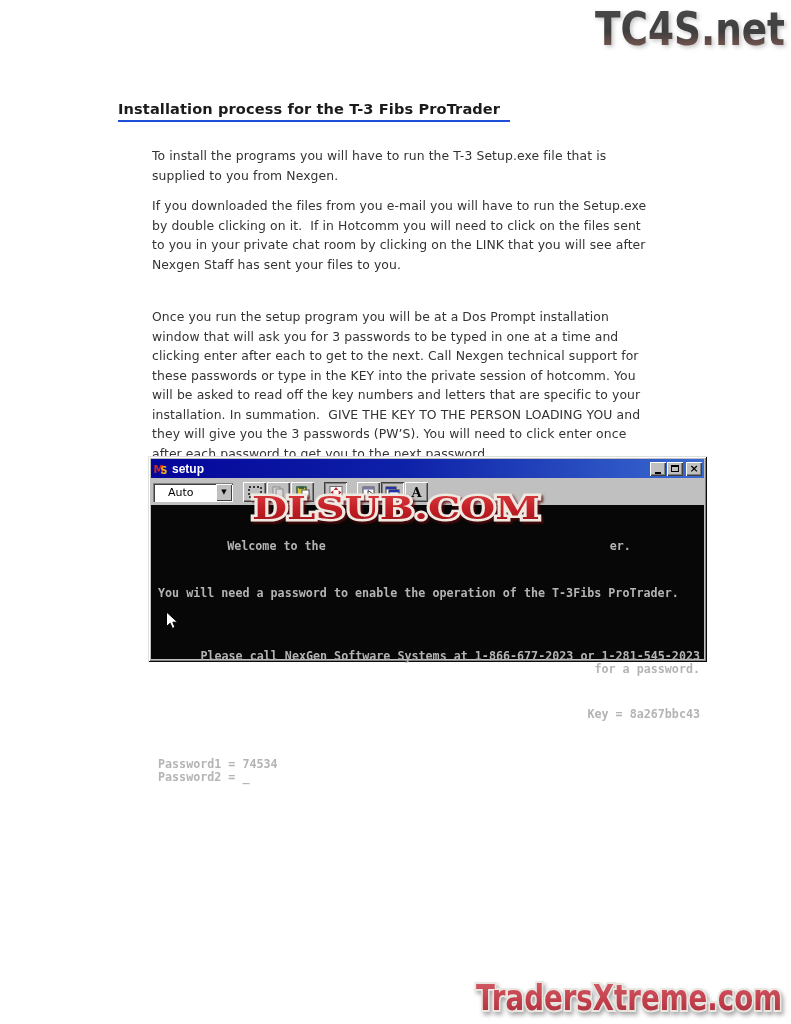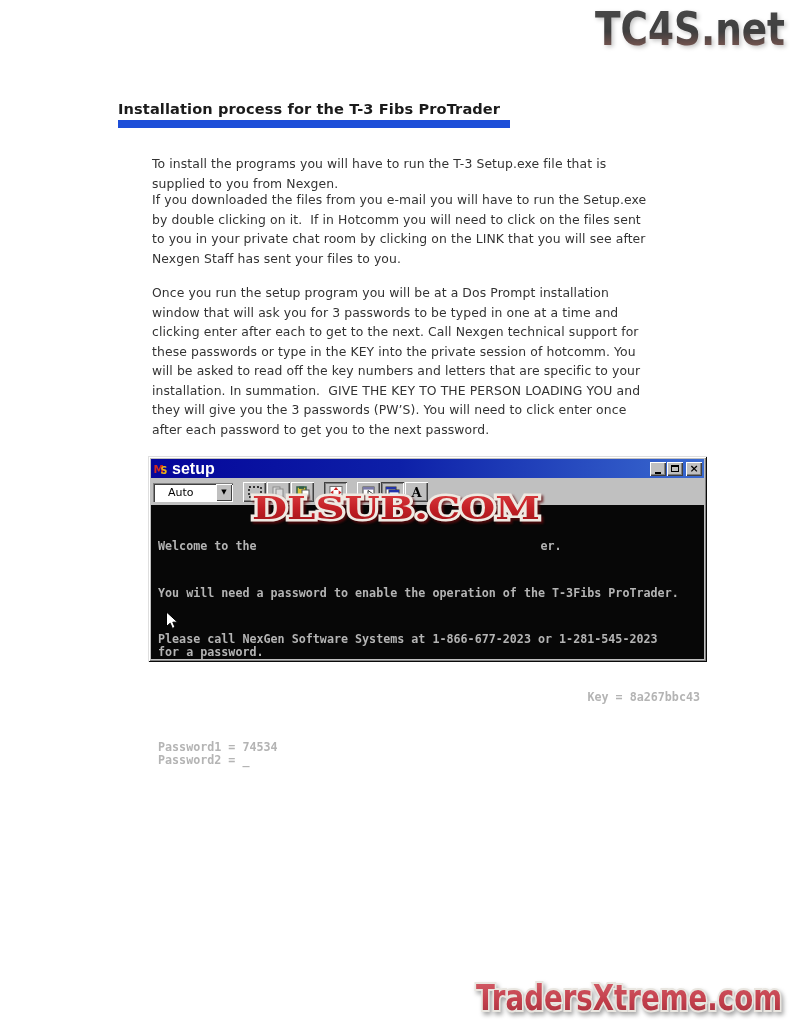--- a/index.html
+++ b/index.html
@@ -1,32 +1,32 @@
 <!DOCTYPE html>
 <html><head>
 <meta charset="utf-8">
 <style>
   html,body{margin:0;padding:0;background:#ffffff;}
   .page{position:relative;width:791px;height:1024px;background:#ffffff;overflow:hidden;
         font-family:"DejaVu Sans",sans-serif;}
 
   
   .heading{position:absolute;left:118px;top:90px;font-size:14.6px;font-weight:bold;color:#1b1b1b;
-           letter-spacing:.1px;border-bottom:8px solid #1d4ed8;padding:0 10px 3px 0;}
+           letter-spacing:.1px;border-bottom:2px solid #1d4ed8;padding:0 10px 3px 0;}
   .par{position:absolute;left:152px;font-size:12.4px;line-height:19.5px;color:#333;
        white-space:pre-wrap;letter-spacing:.1px;}
-  .p1{top:142px}.p2{top:178px}.p3{top:271px}.p4{top:703px}
+  .p1{top:134px}.p2{top:184px}.p3{top:295px}.p4{top:703px}
 
   
   .dos-window{position:absolute;left:148px;top:456px;width:559px;height:206px;background:#c0c0c0;
     box-sizing:border-box;padding:3px;
     box-shadow:inset 1px 1px 0 #dfdfdf,inset -1px -1px 0 #0a0a0a,inset 2px 2px 0 #ffffff,inset -2px -2px 0 #808080;}
   .titlebar{height:19px;background:linear-gradient(90deg,#05069a 0%,#0d20a8 45%,#3a6ad0 100%);
     display:flex;align-items:center;padding:0 2px;}
-  .title-text{color:#fff;font-weight:bold;font-size:16px;margin-left:4px;flex:1;
+  .title-text{color:#fff;font-weight:bold;font-size:12px;margin-left:4px;flex:1;
     font-family:"Liberation Sans",sans-serif;}
   .win-btn{width:16px;height:14px;background:#c0c0c0;margin-left:1px;display:flex;align-items:center;
     justify-content:center;box-shadow:inset 1px 1px 0 #ffffff,inset -1px -1px 0 #404040,inset -2px -2px 0 #808080;}
   .win-btn.close{margin-left:3px;}
   .glyph-min{width:6px;height:8px;border-bottom:2px solid #000;}
   .glyph-max{width:8px;height:7px;border:1px solid #000;border-top:2px solid #000;box-sizing:border-box;}
   .glyph-close{font-size:11px;font-weight:bold;color:#000;line-height:1;margin-top:-1px;}
 
   .toolbar{height:24px;display:flex;align-items:center;padding:2px 0 0 2px;}
   .combo{width:80px;height:19px;background:#fff;position:relative;display:flex;align-items:center;
@@ -37,24 +37,24 @@
     box-shadow:inset 1px 1px 0 #fff,inset -1px -1px 0 #404040;}
   .tb-group{display:flex;margin-left:9px;}
   .tb-btn{width:23px;height:20px;background:#c0c0c0;display:flex;align-items:center;justify-content:center;
     margin-left:1px;box-shadow:inset 1px 1px 0 #fff,inset -1px -1px 0 #404040,inset -2px -2px 0 #808080;}
   .tb-btn.pressed{box-shadow:inset 1px 1px 0 #404040,inset -1px -1px 0 #fff,inset 2px 2px 0 #808080;}
   .font-glyph{font-weight:bold;font-size:13px;color:#000;font-family:"DejaVu Serif",serif;}
 
   .console{position:relative;height:154px;background:#070707;margin-top:1px;box-sizing:border-box;
     padding:9px 4px 0 7px;font-family:"DejaVu Sans Mono",monospace;font-weight:bold;
     font-size:11.7px;line-height:13px;color:#b4b4b4;white-space:pre-wrap;}
-  .cg1{margin-bottom:8px;display:flex;}
+  .cg1{margin-bottom:8px;display:flex;justify-content:center;}
   .cg1 .gap{display:inline-block;width:284px;}
-  .cg2{margin-bottom:7px;}
-  .cg3{margin-bottom:6px;}
+  .cg2{margin-bottom:24px;}
+  .cg3{margin-bottom:6px;text-align:right;}
   .cg4{margin-bottom:5px;}
   .cg5{margin-bottom:11px;text-align:right;}
   .bottom-strip{height:4px;}
 
   
   .watermark{position:absolute;left:246px;top:486px;width:300px;height:44px;
     filter:drop-shadow(2px 2px 1px rgba(96,10,12,.8));}
   .top-logo{position:absolute;left:592px;top:2px;width:196px;height:52px;
     filter:drop-shadow(2px 2px 2px #c6c6c6);}
   .bottom-logo{position:absolute;left:470px;top:976px;width:318px;height:46px;

